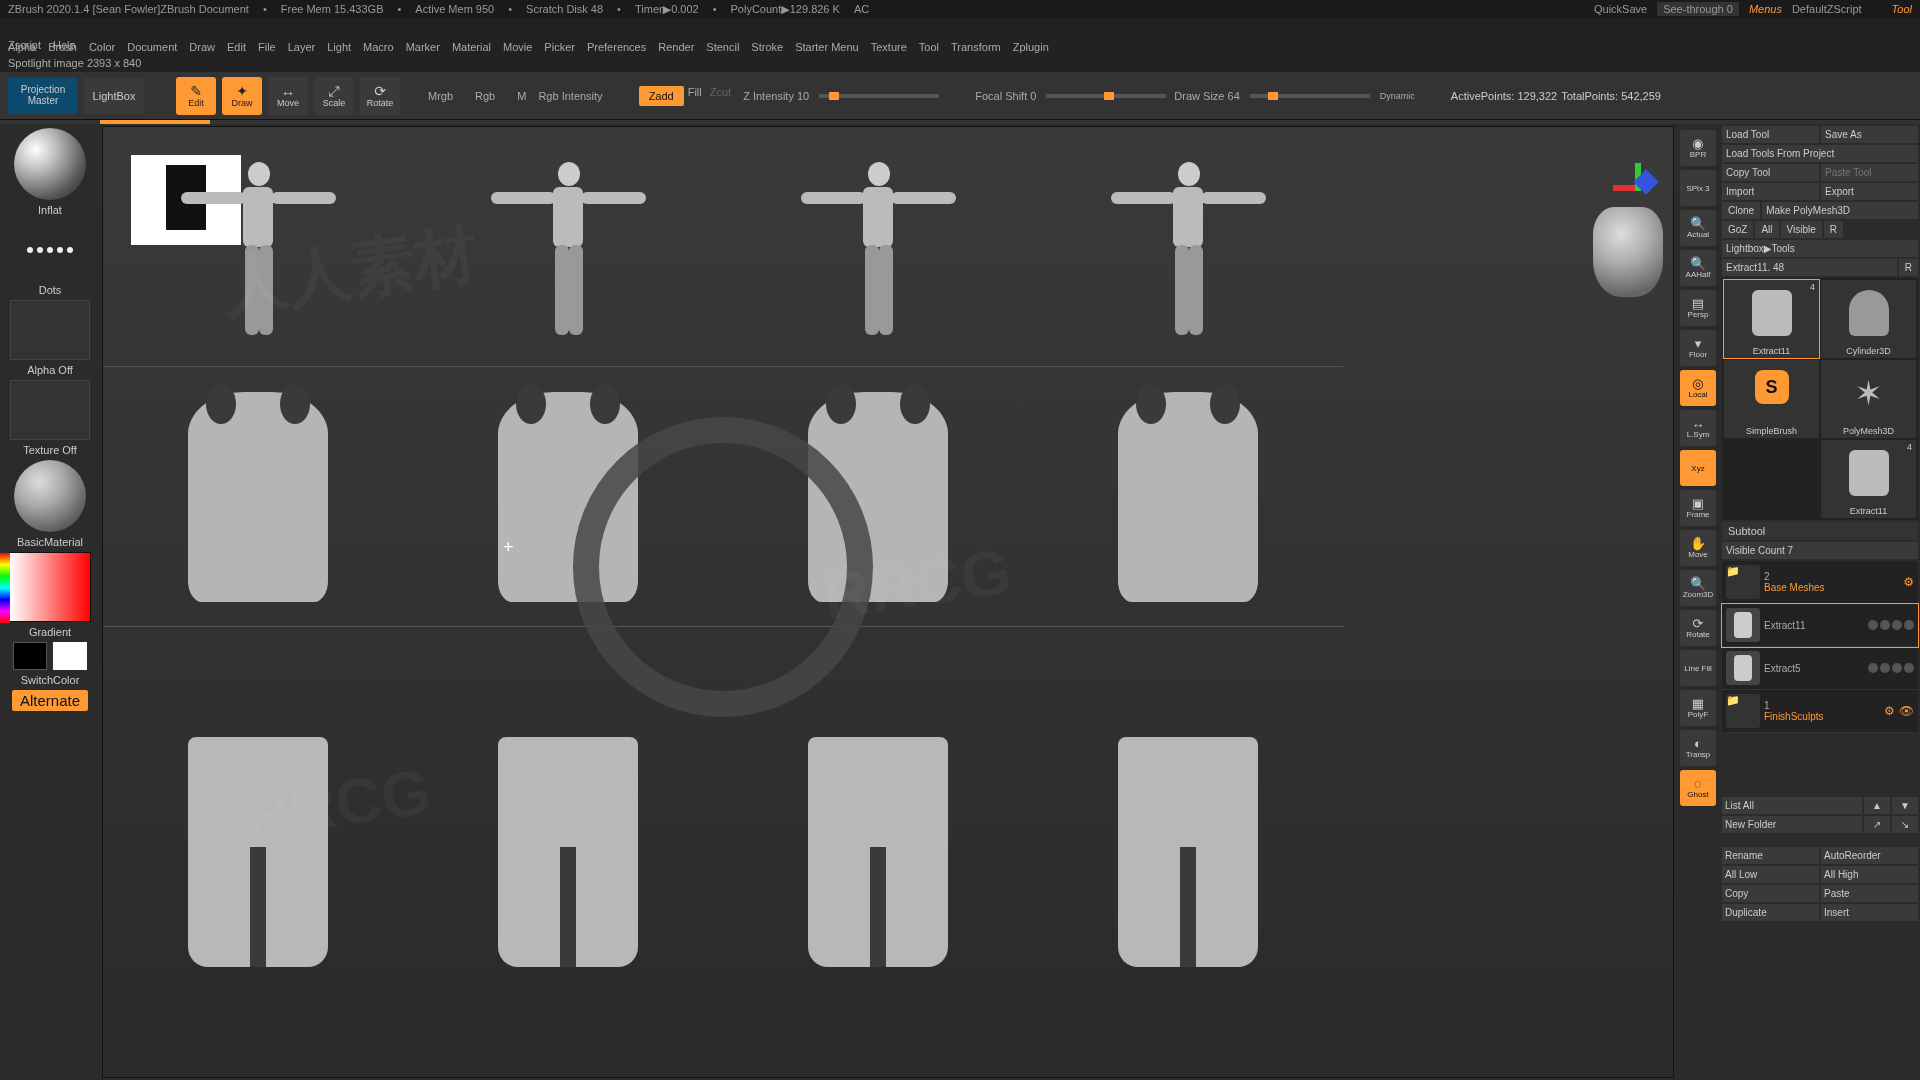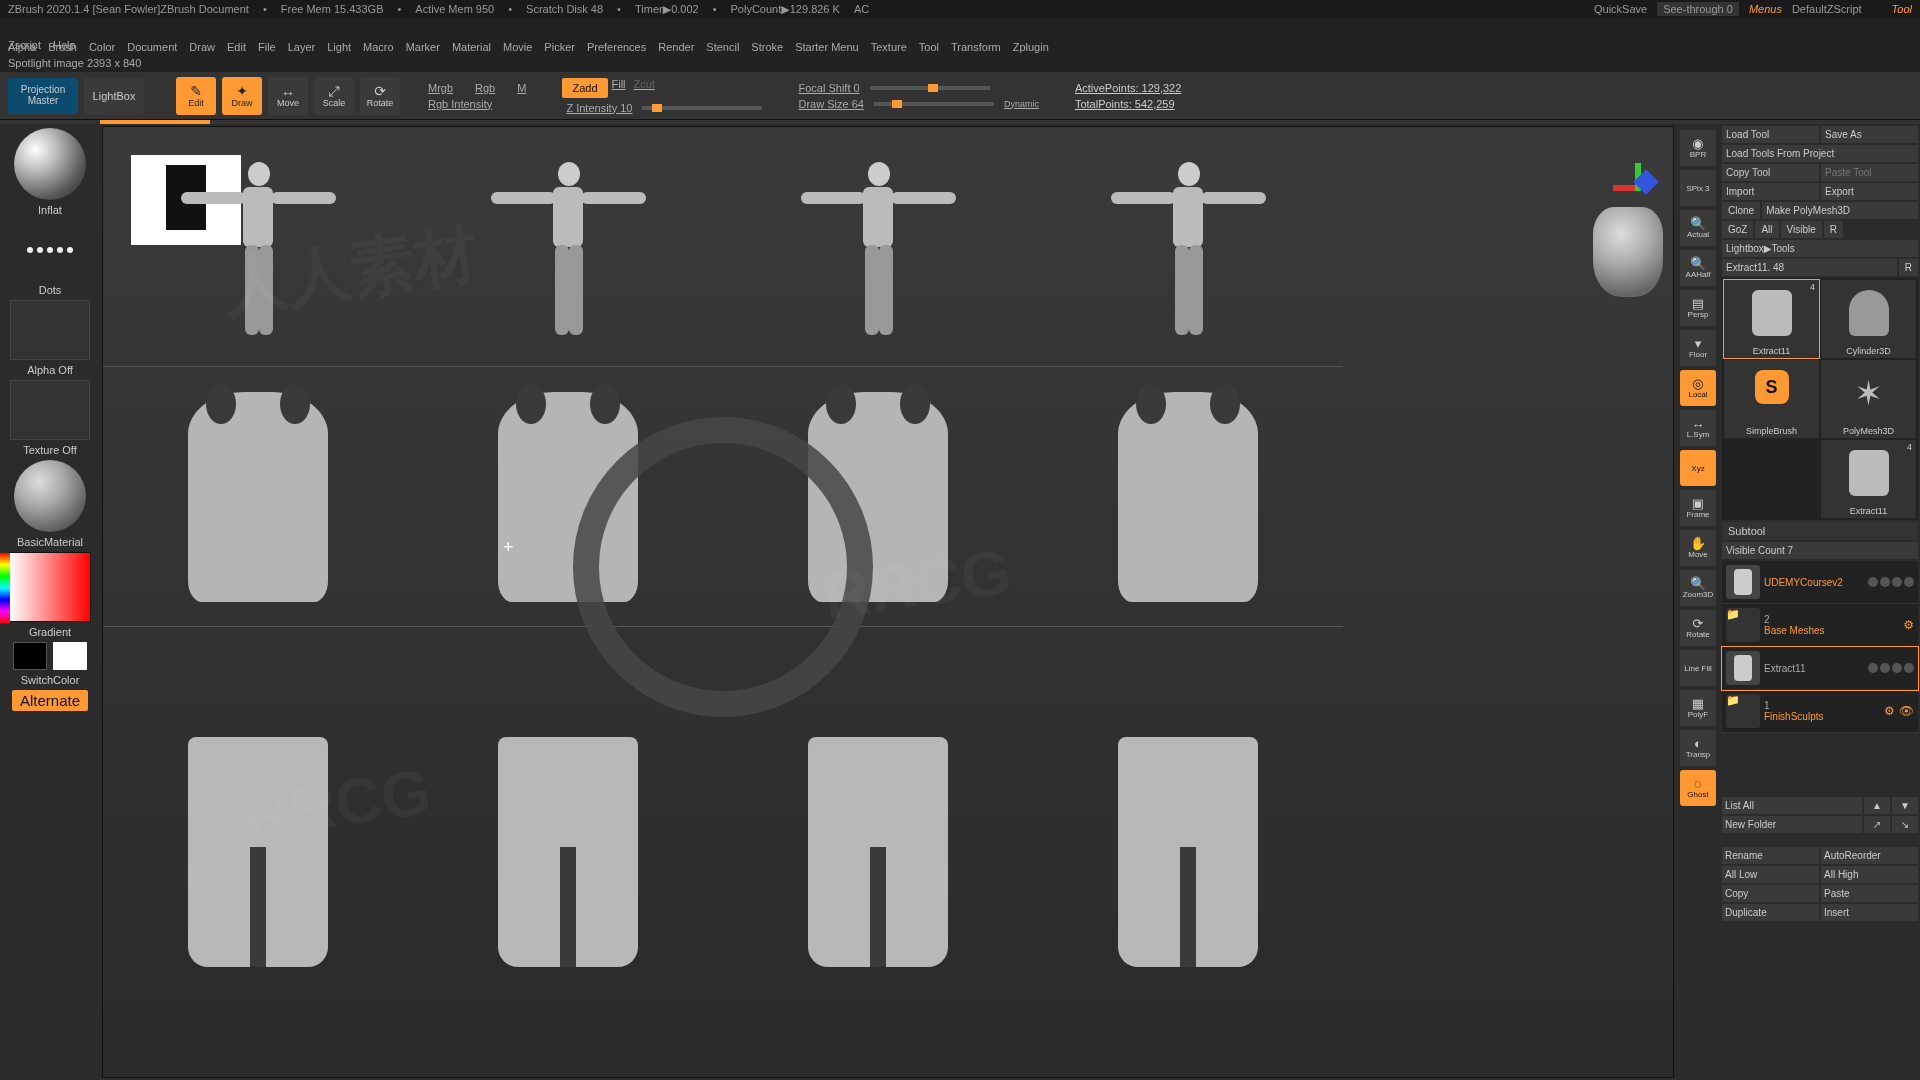--- a/index.html
+++ b/index.html
@@ -22,21 +22,21 @@
 
 .topcontrols { height: 48px; background: #333; display: flex; align-items: center; gap: 6px; padding: 4px 8px; border-bottom: 1px solid #111; }
 .proj-master { width: 70px; height: 36px; background: #0c4a6e; color: #ccc; font-size: 10px; text-align: center; padding-top: 6px; border-radius: 2px; }
 .lightbox { width: 60px; height: 36px; background: #3a3a3a; color: #ccc; text-align: center; line-height: 36px; border-radius: 2px; font-size:11px; }
 .icon-btn { width: 40px; height: 38px; background: #3a3a3a; border-radius: 3px; display: flex; flex-direction: column; align-items: center; justify-content: center; font-size: 9px; color: #ccc; }
 .icon-btn.active { background: #ff9933; color: #222; }
 .icon-btn .glyph { font-size: 14px; line-height: 1; }
 .tc-label { font-size: 11px; color: #aaa; padding: 0 4px; }
 .tc-btn { padding: 4px 10px; background: #3a3a3a; border-radius: 2px; cursor: pointer; font-size:11px;}
 .tc-btn.active { background: #ff9933; color: #111; }
-.vgroup { display:flex; flex-direction:column; gap:4px;text-decoration:underline; }
+.vgroup { display:flex; flex-direction:row; gap:4px; }
 .slider-strip { height:4px; width:120px; background:#555; position:relative; }
 .slider-strip .thumb { position:absolute; width:10px; height:8px; background:#ff9933; top:-2px; }
 
 
 .orange-strip { height:4px; background:#333; }
 .orange-strip .fill { height:4px; background:#ff9933; width:110px; margin-left:100px; }
 
 
 .main { display: flex; height: calc(1080px - 18px*4 - 48px - 4px); }
 
@@ -507,42 +507,42 @@
           <span class="badge">4</span>
           <span>Extract11</span>
         </div>
     </div>
 
     <div class="sub-head">Subtool</div>
     <div class="brow">
         <div class="btn">Visible Count 7</div>
       </div>
     <div class="sub-list">
-      <div class="sub-item">
-        <div class="thumb">
-            <div class="mini"></div>
-          </div>
-        <div class="info"><span class="n">UDEMYCoursev2</span></div>
-        <div class="dots">
-            <div class="d"></div>
-            <div class="d"></div>
-            <div class="d"></div>
-            <div class="d"></div>
-          </div>
-      </div>
       <div class="sub-item folder">
         <div class="thumb">📁</div>
         <div class="info"><span>2</span><br><span class="n">Base Meshes</span></div>
         <span class="gear">⚙</span>
       </div>
       <div class="sub-item" style="outline:1px solid #ff9933">
         <div class="thumb">
             <div class="mini"></div>
           </div>
         <div class="info"><span>Extract11</span></div>
+        <div class="dots">
+            <div class="d"></div>
+            <div class="d"></div>
+            <div class="d"></div>
+            <div class="d"></div>
+          </div>
+      </div>
+      <div class="sub-item">
+        <div class="thumb">
+            <div class="mini"></div>
+          </div>
+        <div class="info"><span>Extract5</span></div>
         <div class="dots">
             <div class="d"></div>
             <div class="d"></div>
             <div class="d"></div>
             <div class="d"></div>
           </div>
       </div>
       <div class="sub-item folder">
         <div class="thumb">📁</div>
         <div class="info"><span>1</span><br><span class="n">FinishSculpts</span></div>

